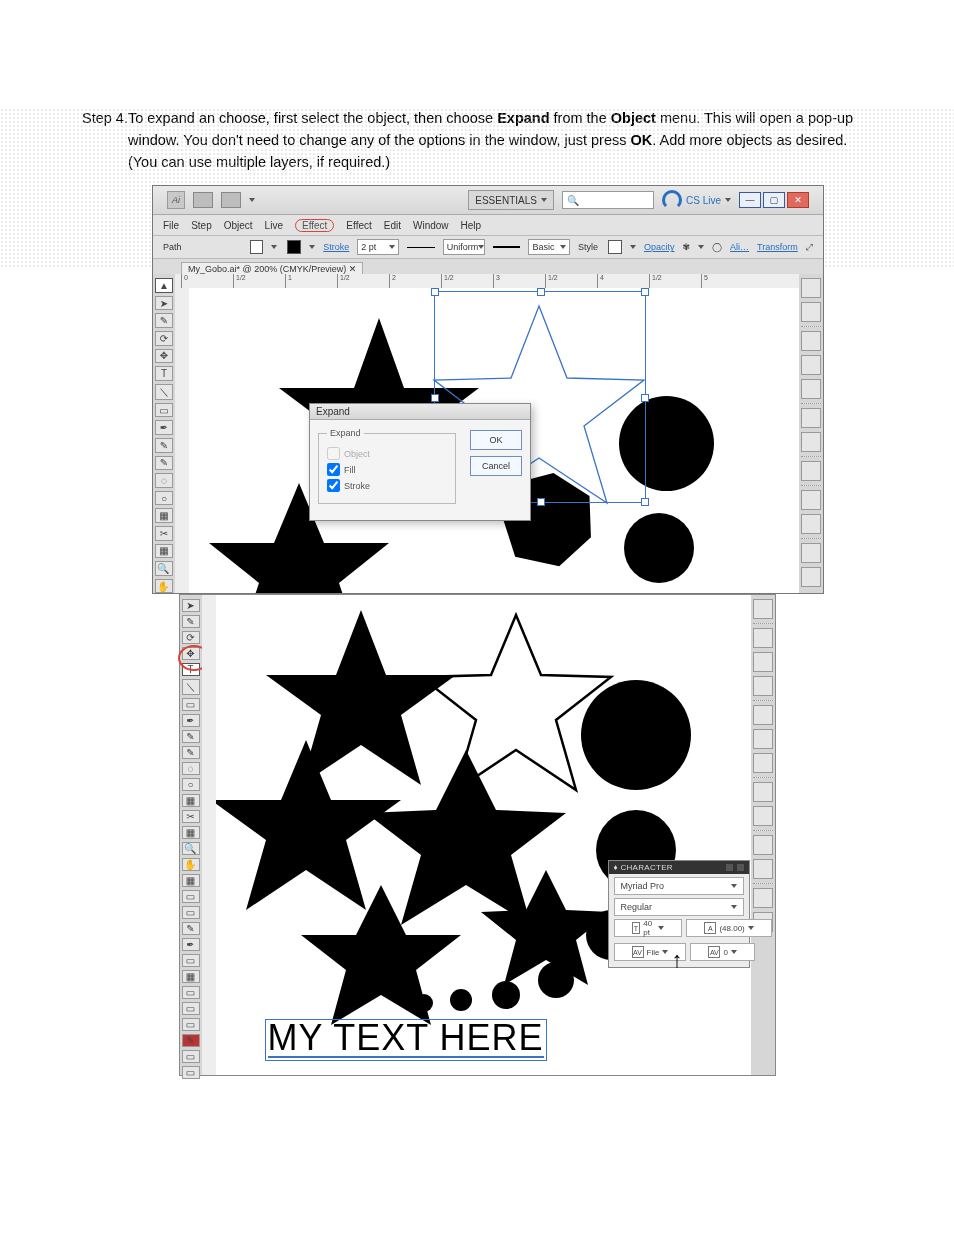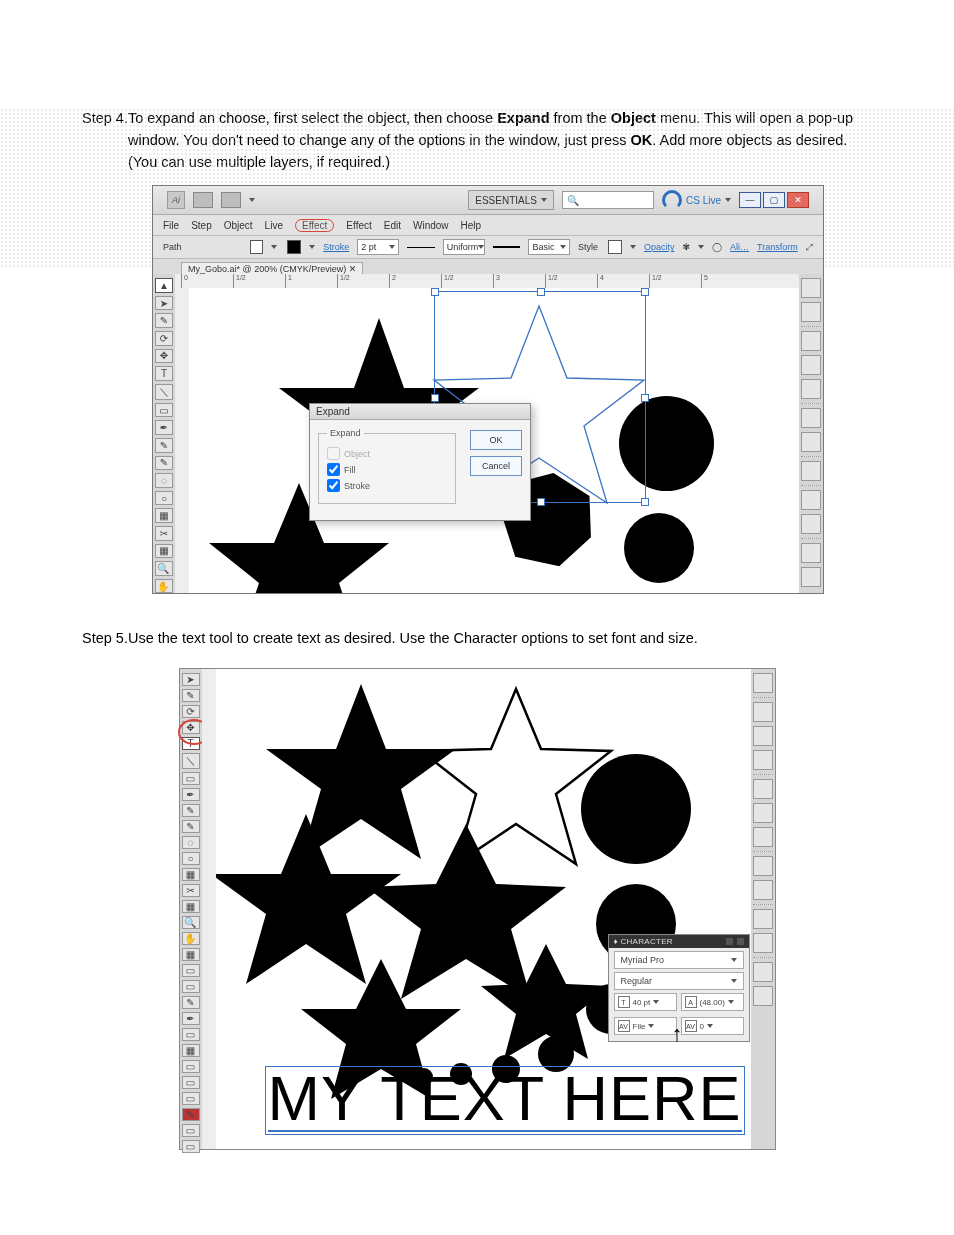--- a/index.html
+++ b/index.html
@@ -70,24 +70,24 @@
   .s2-rpanel{position:absolute;top:0;right:0;width:24px;bottom:0;background:#d6d6d6;border-left:1px solid #aaa;display:flex;flex-direction:column;align-items:center;padding-top:4px;gap:4px;}
   .ring{position:absolute;width:28px;height:22px;border:2px solid #d9433a;border-radius:50%;pointer-events:none;}
   .s2-rulerV{position:absolute;top:0;left:22px;width:14px;bottom:0;background:#eee;border-right:1px solid #aaa;}
   .canvas2{position:absolute;top:0;left:36px;right:24px;bottom:0;background:#fff;}
   .charpanel{position:absolute;right:25px;top:265px;width:140px;background:#ececec;border:1px solid #888;font-size:9px;}
   .charpanel .hdr{background:#333;color:#ddd;font-size:8px;padding:2px 5px;display:flex;align-items:center;justify-content:space-between;letter-spacing:.3px;}
   .charpanel .hdr .mm{display:flex;gap:4px;}
   .charpanel .hdr .mm span{width:7px;height:7px;background:#555;}
   .charpanel .fld{height:16px;background:#fff;border:1px solid #aaa;margin:3px 5px;display:flex;align-items:center;justify-content:space-between;padding:0 6px;color:#444;}
   .charpanel .grid{display:flex;gap:4px;margin:3px 5px 6px;}
-  .charpanel .cell{flex:1;height:16px;background:#fff;border:1px solid #aaa;display:flex;align-items:center;gap:3px;padding:0 3px;font-size:8px;color:#444;}
+  .charpanel .cell{flex:1;height:16px;background:#fff;border:1px solid #aaa;display:flex;align-items:center;gap:3px;padding:0 17px;font-size:8px;color:#444;}
   .charpanel .cell .ic{width:10px;height:10px;border:1px solid #777;font-size:7px;display:flex;align-items:center;justify-content:center;}
   .arrowUp{position:absolute;right:92px;top:352px;font-size:22px;color:#000;}
-  .txtHere{position:absolute;left:85px;bottom:14px;font-family:"Myriad Pro",Arial,sans-serif;font-size:63px;letter-spacing:1px;color:#000;}
+  .txtHere{position:absolute;left:85px;bottom:14px;font-family:"Myriad Pro",Arial,sans-serif;font-size:36px;letter-spacing:1px;color:#000;}
   .txtHere .box{border:1px solid #3a74c4;padding:0 2px 2px;display:inline-block;line-height:1;}
   .txtHere .ul{border-bottom:2px solid #3a74c4;display:inline-block;}
 </style>
 </head>
 <body>
 
 <div class="page">
   <div class="bg-dots"></div>
 
   <div class="step step4">
@@ -268,24 +268,20 @@
                   <input type="checkbox" checked="" style="">
                   <span>Stroke</span>
                 </div>
             </fieldset>
           </div>
         </div>
       </div>
     </div>
   </div>
 
-  <div class="step step5">
-    <div class="step-label">Step    5.</div>
-    <div class="step-body">Use the text tool to create text as desired. Use the Character options to set font and size.</div>
-  </div>
 
   <div class="shot2">
     <div class="s2-tools">
       <div class="tool">➤</div>
       <div class="tool">✎</div>
       <div class="tool">⟳</div>
       <div class="tool">✥</div>
       <div class="tool sel">T</div>
       <div class="tool">＼</div>
       <div class="tool">▭</div>

